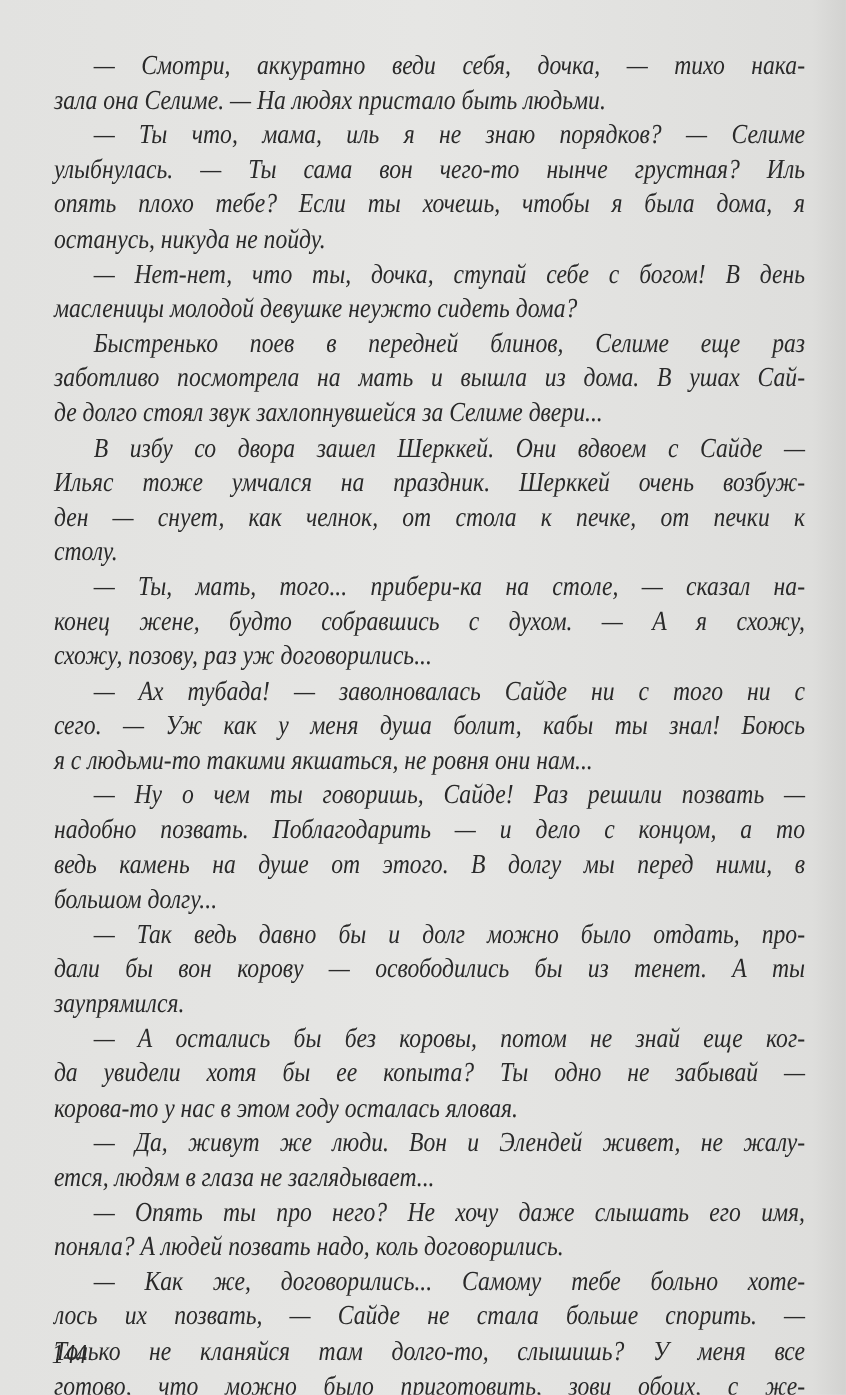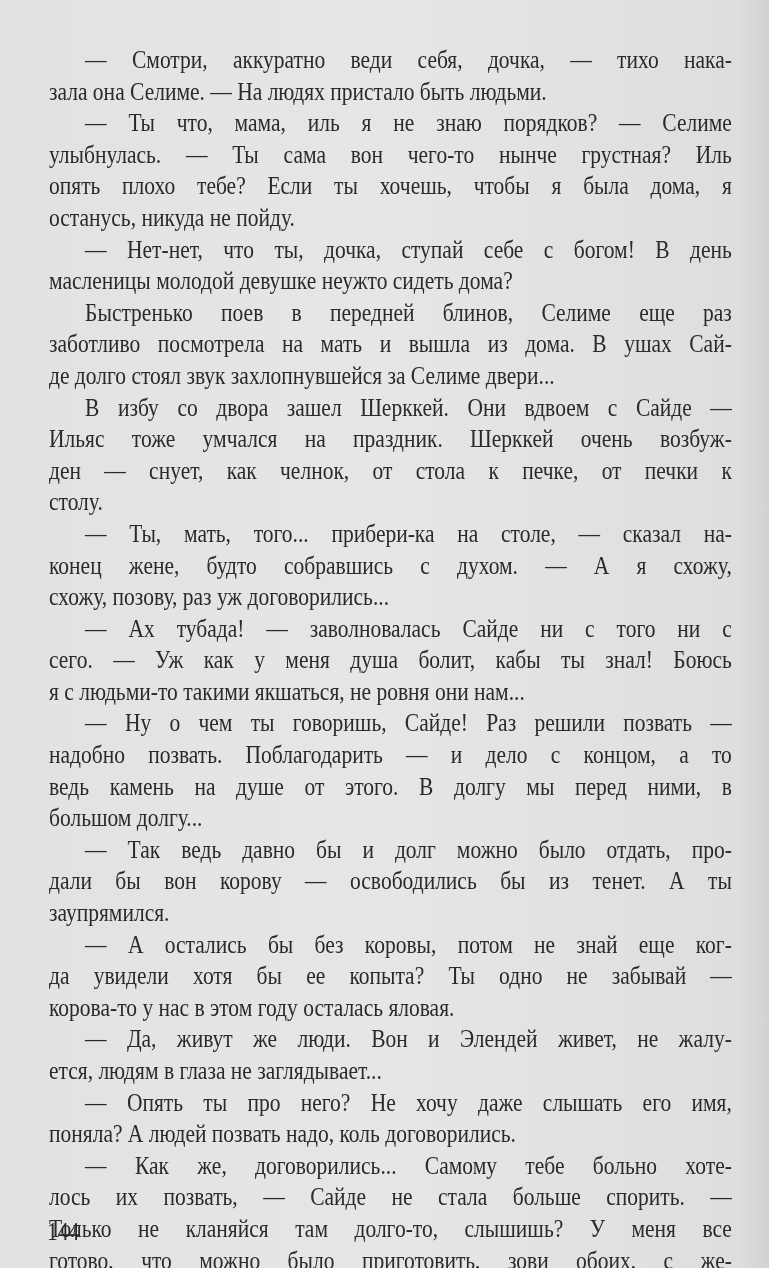--- a/index.html
+++ b/index.html
@@ -3,21 +3,21 @@
 <meta charset="utf-8">
 <style>
   html, body { margin: 0; padding: 0; }
   body {
     width: 769px; height: 1268px; overflow: hidden;
     background: #e4e4e2;
     background-image: linear-gradient(90deg, #e2e2e0 0%, #e6e6e4 50%, #dededc 96%, #d2d2d0 100%);
     font-family: "Liberation Serif", "DejaVu Serif", serif;
     color: #2a2a2a;
   }
-  .page { position: relative; width: 676px; height: 1268px; }
+  .page { position: relative; width: 676px; height: 1268px; font-style: italic; }
   .text {
     position: absolute; left: 49px; top: 44px; width: 683px;
     font-size: 25px; line-height: 31.6px;
     transform: scaleX(0.86); transform-origin: left top;
     width: 794px;
   }
   .line {
     display: block; white-space: nowrap;
     text-align: justify; text-align-last: justify;
     height: 31.6px;

